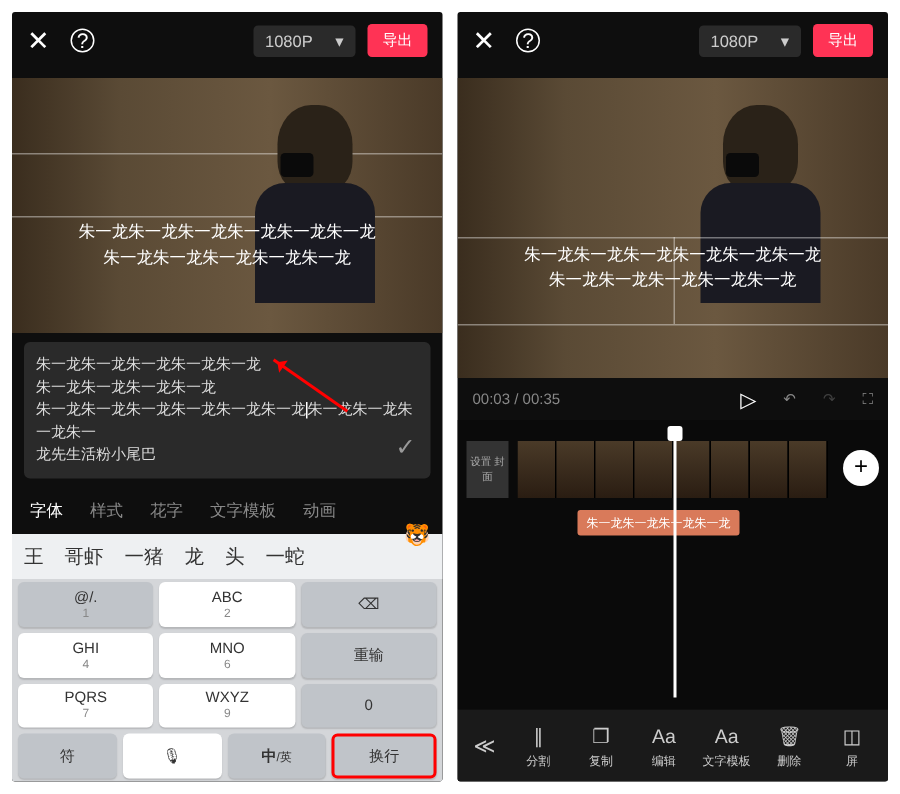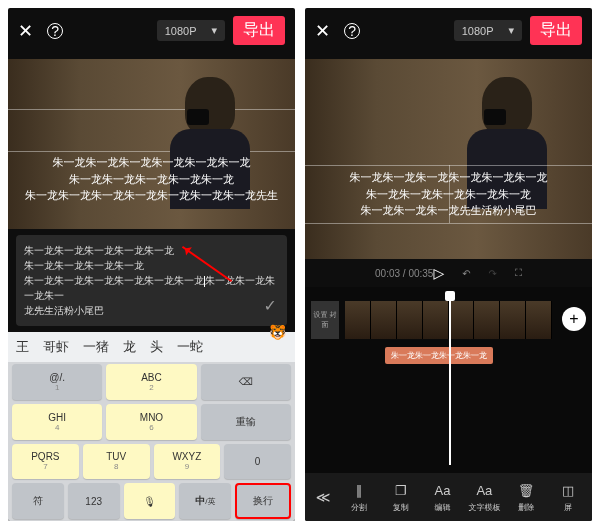--- a/index.html
+++ b/index.html
@@ -4,45 +4,45 @@
 <style>
   * { box-sizing: border-box; margin: 0; padding: 0; }
   body { width: 600px; height: 529px; background: #fff; font-family: -apple-system, sans-serif; display: flex; gap: 10px; padding: 8px; }
   .phone { flex: 1; background: #0e0e0e; display: flex; flex-direction: column; border-radius: 2px; overflow: hidden; position: relative; }
   .topbar { display: flex; align-items: center; justify-content: space-between; padding: 8px 10px; }
   .topbar-left { display: flex; gap: 14px; align-items: center; }
   .topbar-right { display: flex; gap: 8px; align-items: center; }
   .icon-x { color: #fff; font-size: 18px; cursor: pointer; }
   .icon-help { color: #fff; font-size: 14px; border: 1.5px solid #fff; border-radius: 50%; width: 16px; height: 16px; display: flex; align-items: center; justify-content: center; }
   .res-btn { background: #2a2a2a; color: #ccc; font-size: 11px; padding: 4px 8px; border-radius: 3px; display: flex; align-items: flex-end; gap: 15px; }
-  .export-btn { background: #ff3355; color: #fff; font-size: 16px; padding: 4px 10px; border-radius: 3px; text-align: center; }
+  .export-btn { background: #ff3355; color: #fff; font-size: 10px; padding: 4px 10px; border-radius: 3px; text-align: center; }
   .preview { position: relative; height: 170px; background: linear-gradient(90deg,#3a2d1e 0%,#5a4a35 25%,#6b5840 60%,#4a3a28 100%); margin-top: 6px; overflow: hidden; }
   .man { position: absolute; right: 20px; top: 10px; width: 120px; height: 140px; }
   .head { width: 50px; height: 58px; background: #2a2218; border-radius: 45% 45% 35% 35%; position: absolute; left: 30px; top: 8px; }
   .body { width: 80px; height: 80px; background: #1a1a22; position: absolute; top: 60px; left: 15px; border-radius: 20px 20px 0 0; }
   .mask { width: 22px; height: 16px; background: #0a0a0a; position: absolute; left: 32px; top: 40px; border-radius: 3px; }
   .subs { position: absolute; left: 0; right: 0; top: 95px; text-align: center; color: #fff; font-size: 11px; line-height: 1.5; }
   .subs div { white-space: nowrap; }
   .hline { position: absolute; left: 0; right: 0; height: 1px; background: rgba(255,255,255,0.4); }
   .textedit { background: #2a2a2a; margin: 6px 8px; padding: 8px; border-radius: 4px; color: #ddd; font-size: 10px; line-height: 1.5; position: relative; }
   .cursor { display: inline-block; width: 1px; height: 11px; background: #fff; vertical-align: middle; }
   .arrow { position: absolute; right: 50px; top: 28px; width: 60px; height: 2px; background: #ff0000; transform: rotate(35deg); }
   .arrow::before { content: ''; position: absolute; left: -2px; top: -4px; border: 5px solid transparent; border-right-color: #ff0000; }
   .check { position: absolute; right: 10px; bottom: 8px; color: #999; font-size: 16px; }
   .tabs { display: flex; gap: 18px; padding: 8px 12px; color: #888; font-size: 11px; }
   .tabs .active { color: #fff; }
   .keyboard { background: #d4d6d9; flex: 1; display: flex; flex-direction: column; }
   .candidates { background: #eef0f2; display: flex; align-items: center; padding: 6px 8px; gap: 14px; font-size: 13px; color: #333; position: relative; }
   .emoji { position: absolute; right: 8px; top: -8px; font-size: 14px; }
   .krow { display: flex; flex: 1; gap: 4px; padding: 2px 4px; }
-  .key { flex: 1; background: #fef9c3; border-radius: 4px; display: flex; flex-direction: column; align-items: center; justify-content: center; font-size: 10px; color: #333; box-shadow: 0 1px 1px rgba(0,0,0,0.15); }
+  .key { flex: 1; background: #ffffff; border-radius: 4px; display: flex; flex-direction: column; align-items: center; justify-content: center; font-size: 10px; color: #333; box-shadow: 0 1px 1px rgba(0,0,0,0.15); }
   .key.gray { background: #c0c4c9; }
   .key .sub { font-size: 8px; color: #888; }
   .key.hl { border: 2px solid #ff0000; }
-  .timebar { display: flex; justify-content: center; align-items: center; padding: 6px 10px; color: #888; font-size: 10px; }
+  .timebar { display: flex; justify-content: space-between; align-items: center; padding: 6px 10px; color: #888; font-size: 10px; }
   .controls { display: flex; gap: 18px; align-items: center; }
   .play { color: #fff; font-size: 14px; }
   .timeline { flex: 1; background: #0a0a0a; position: relative; padding: 6px; }
   .cover { position: absolute; left: 6px; top: 14px; width: 28px; height: 38px; background: #333; color: #aaa; font-size: 7px; display: flex; align-items: center; justify-content: center; text-align: center; }
   .clips { display: flex; position: absolute; left: 40px; top: 14px; right: 40px; height: 38px; overflow: hidden; }
   .clip { width: 28px; height: 38px; background: linear-gradient(#4a3a28,#2a1d12); border-right: 1px solid #000; }
   .addclip { position: absolute; right: 6px; top: 20px; width: 24px; height: 24px; background: #fff; border-radius: 50%; display: flex; align-items: center; justify-content: center; color: #000; font-size: 16px; }
   .texttrack { position: absolute; left: 80px; top: 60px; background: #d97a5a; color: #fff; font-size: 8px; padding: 3px 6px; border-radius: 2px; }
   .playhead { position: absolute; left: 50%; top: 8px; bottom: 8px; width: 2px; background: #fff; }
   .playhead::before { content: ''; position: absolute; top: -4px; left: -4px; width: 10px; height: 10px; background: #fff; border-radius: 2px; }
@@ -72,30 +72,36 @@
     <div class="hline" style="top:50px"></div>
     <div class="hline" style="top:92px"></div>
     <div class="man">
         <div class="head"></div>
         <div class="mask"></div>
         <div class="body"></div>
       </div>
     <div class="subs">
       <div>朱一龙朱一龙朱一龙朱一龙朱一龙朱一龙</div>
       <div>朱一龙朱一龙朱一龙朱一龙朱一龙</div>
-      <div>朱一龙朱一龙朱一龙朱一龙朱一龙朱一龙朱一龙先生</div>
     </div>
   </div>
   <div class="textedit">
     <div>朱一龙朱一龙朱一龙朱一龙朱一龙</div>
     <div>朱一龙朱一龙朱一龙朱一龙</div>
     <div><span>朱一龙朱一龙朱一龙朱一龙朱一龙朱一龙</span><span class="cursor"></span><span>朱一龙朱一龙朱一龙朱一</span></div>
     <div>龙先生活粉小尾巴</div>
     <div class="arrow"></div>
     <span class="check">✓</span>
+  </div>
+  <div class="tabs">
+    <span class="active">字体</span>
+    <span>样式</span>
+    <span>花字</span>
+    <span>文字模板</span>
+    <span>动画</span>
   </div>
   <div class="keyboard">
     <div class="candidates">
       <span>王</span>
       <span>哥虾</span>
       <span>一猪</span>
       <span>龙</span>
       <span>头</span>
       <span>一蛇</span>
       <span class="emoji">🐯</span>
@@ -121,32 +127,27 @@
           <span class="sub">6</span>
         </div>
       <div class="key gray">重输</div>
     </div>
     <div class="krow">
       <div class="key">
           <span>PQRS</span>
           <span class="sub">7</span>
         </div>
       <div class="key">
-          <span>TUV</span>
-          <span class="sub">8</span>
-        </div>
-      <div class="key">
           <span>WXYZ</span>
           <span class="sub">9</span>
         </div>
       <div class="key gray">0</div>
     </div>
     <div class="krow">
       <div class="key gray">符</div>
-      <div class="key gray">123</div>
       <div class="key">🎙</div>
       <div class="key gray">
           <span><b>中</b><span style="font-size:8px">/英</span></span>
         </div>
       <div class="key gray hl">换行</div>
     </div>
   </div>
 </div>
 
 <div class="phone">
@@ -165,21 +166,20 @@
   </div>
   <div class="preview" style="height:200px">
     <div class="man">
         <div class="head"></div>
         <div class="mask"></div>
         <div class="body"></div>
       </div>
     <div class="subs" style="top:110px">
       <div>朱一龙朱一龙朱一龙朱一龙朱一龙朱一龙</div>
       <div>朱一龙朱一龙朱一龙朱一龙朱一龙</div>
-      <div>朱一龙朱一龙朱一龙先生活粉小尾巴</div>
     </div>
     <div class="hline" style="top:106px"></div>
     <div class="hline" style="top:164px"></div>
     <div style="position:absolute;left:50%;top:106px;bottom:36px;width:1px;background:rgba(255,255,255,0.4)"></div>
   </div>
   <div class="timebar">
     <div><span>00:03</span> / <span>00:35</span></div>
     <div class="controls">
       <span class="play">▷</span>
       <span>↶</span>

